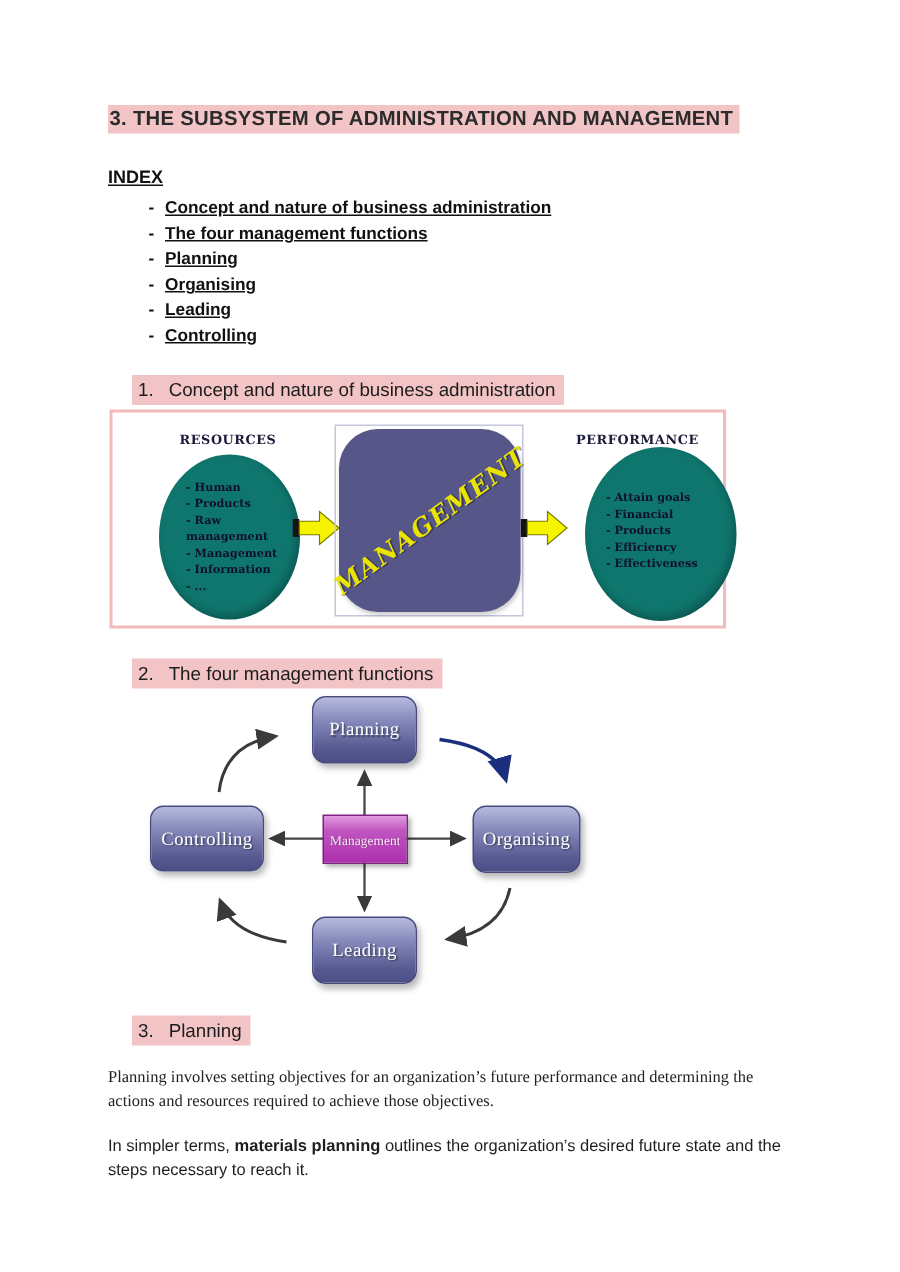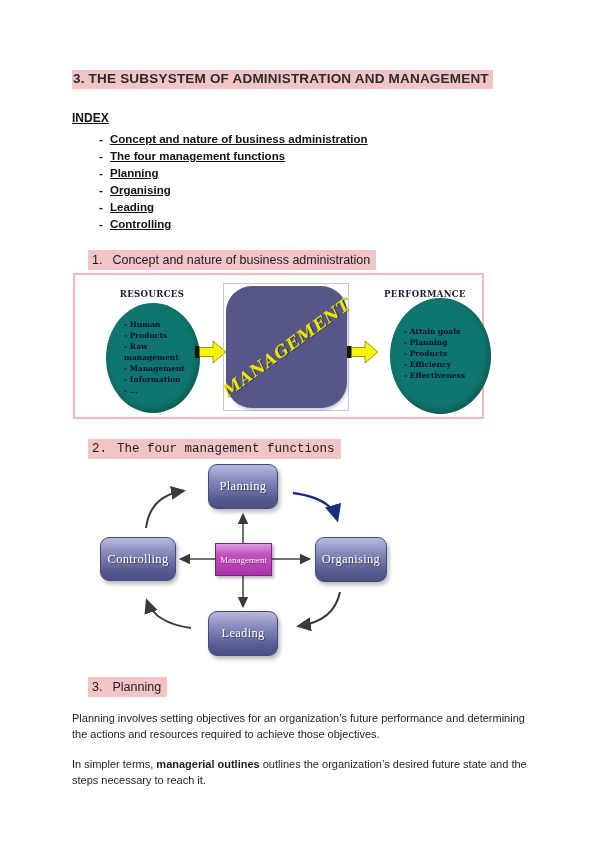--- a/index.html
+++ b/index.html
@@ -79,26 +79,26 @@
     position: absolute; z-index: 3;
     background: linear-gradient(180deg, #e09ae0 0%, #c055c0 32%, #ad30ad 100%);
     border: 1px solid #7c2180; box-shadow: 2px 2px 3px rgba(0,0,0,0.3);
     display: flex; align-items: center; justify-content: center;
     font-family: "Liberation Serif", serif; font-size: 9px; color: #ffe9ff;
     text-shadow: 0.5px 0.5px 0 rgba(0,0,0,0.4);
   }
 
   
   .para { width: 458px; font-size: 11px; line-height: 15.5px; color: #1f1f1f; }
-  .p1 { margin-top: 14px; }
+  .p1 { margin-top: 14px; font-family: Liberation Serif, serif; }
   .p2 { margin-top: 15px; }
   .bold { font-weight: bold; }
 
   .mt-s1 { margin-top: 17px; }
-  .mt-s2 { margin-top: 20px; font-family: Liberation Mono, monospace; }
+  .mt-s2 { margin-top: 20px; }
   .mt-s3 { margin-top: 18px; }
 </style>
 </head>
 <body>
 
 <div class="page">
 
   <div class="doc-title">
     <span class="hl">3. THE SUBSYSTEM OF ADMINISTRATION AND MANAGEMENT</span>
   </div>
@@ -160,21 +160,21 @@
 
     <svg class="block-arrow" style="left:272px; top:63px;" width="33" height="28" viewBox="0 0 33 28">
       <rect x="0" y="8" width="4.5" height="12" fill="#141414"></rect>
       <polygon points="4.5,9.5 18,9.5 18,3 31,14 18,25 18,18.5 4.5,18.5" fill="#f7f400" stroke="#7a7a00" stroke-width="0.8"></polygon>
     </svg>
 
     <div class="shape-label" style="left:295px; top:14px;">PERFORMANCE</div>
     <div class="ellipse" style="left:315px; top:23px; width:101px; height:116px;">
       <div class="ellipse-list" style="left:14px; top:28px;">
         <div>- Attain goals</div>
-        <div>- Planning</div>
+        <div>- Financial</div>
         <div>- Products</div>
         <div>- Efficiency</div>
         <div>- Effectiveness</div>
       </div>
     </div>
   </div>
 
   <div class="sec-heading mt-s2">
     <span class="hl"><span class="num">2.</span><span>The four management functions</span></span>
   </div>
@@ -216,15 +216,15 @@
     <div class="cycle-center" style="left:130px; top:82px; width:57px; height:33px;">
       <span>Management</span>
     </div>
   </div>
 
   <div class="sec-heading mt-s3">
     <span class="hl"><span class="num">3.</span><span>Planning</span></span>
   </div>
 
   <p class="para p1">Planning involves setting objectives for an organization’s future performance and determining the actions and resources required to achieve those objectives.</p>
-  <p class="para p2"><span>In simpler terms, </span><span class="bold">managerial outlines</span><span> outlines the organization’s desired future state and the steps necessary to reach it.</span></p>
+  <p class="para p2"><span>In simpler terms, </span><span class="bold">materials planning</span><span> outlines the organization’s desired future state and the steps necessary to reach it.</span></p>
 
 </div>
 
 </body></html>

